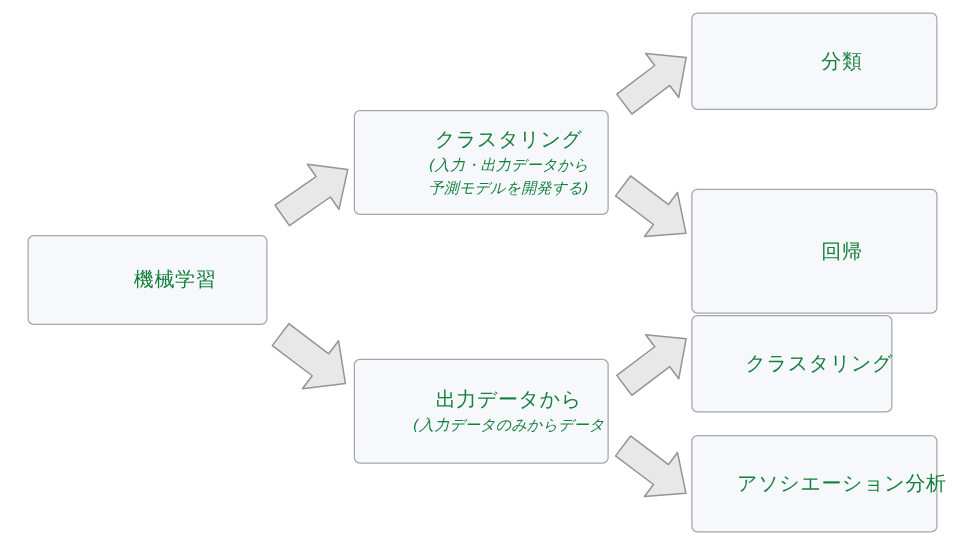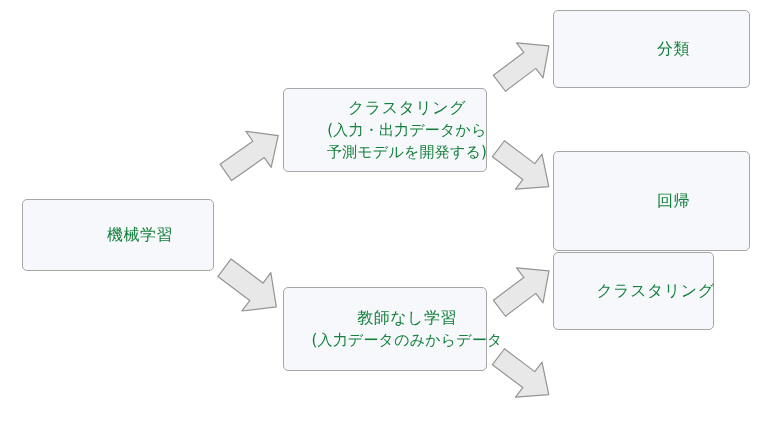--- a/index.html
+++ b/index.html
@@ -31,43 +31,44 @@
     color: #15803d;
     line-height: 1.32;
     padding-left: 44px;
   }
   .node .title {
     font-size: 16px;
     letter-spacing: 0.5px;
     white-space: nowrap;
   }
   .node .sub {
-    font-size: 15px;
+    font-size: 12px;
     letter-spacing: 0.2px;
     margin-top: 2px;
     white-space: nowrap;
+    font-style: italic;
   }
   .node.compound .title {
     margin-bottom: 1px;
   }
   .arrow {
     position: absolute;
     pointer-events: none;
   }
   .arrow svg {
     display: block;
     overflow: visible;
   }
 </style>
 </head>
 <body>
 
 <div id="canvas">
 
-  <div class="node" style="left:22px; top:199px; width:192px; height:72px;">
+  <div class="node" style="left:22px; top:188px; width:192px; height:72px;">
     <div class="title">機械学習</div>
   </div>
 
   <div class="arrow" style="left:212px; top:118px; width:80px; height:72px;">
     <svg width="80" height="72" viewBox="0 0 80 72">
       <g transform="rotate(-35 40 36)">
         <path d="M 8,26 L 48,26 L 48,14 L 72,36 L 48,58 L 48,46 L 8,46 Z" fill="#e8e8e8" stroke="#949494" stroke-width="1.2" stroke-linejoin="round"></path>
       </g>
     </svg>
   </div>
@@ -80,21 +81,21 @@
     </svg>
   </div>
 
   <div class="node compound" style="left:283px; top:88px; width:204px; height:84px;">
     <div class="title">クラスタリング</div>
     <div class="sub">(入力・出力データから</div>
     <div class="sub">予測モデルを開発する)</div>
   </div>
 
   <div class="node compound" style="left:283px; top:287px; width:204px; height:84px;">
-    <div class="title">教師なし学習</div>
+    <div class="title">出力データから</div>
     <div class="sub">(入力データのみからデータ</div>
   </div>
 
   <div class="arrow" style="left:487px; top:28px; width:76px; height:72px;">
     <svg width="76" height="72" viewBox="0 0 76 72">
       <g transform="rotate(-37 38 36)">
         <path d="M 6,26 L 44,26 L 44,14 L 68,36 L 44,58 L 44,46 L 6,46 Z" fill="#e8e8e8" stroke="#949494" stroke-width="1.2" stroke-linejoin="round"></path>
       </g>
     </svg>
   </div>
@@ -128,14 +129,17 @@
   </div>
 
   <div class="node" style="left:553px; top:151px; width:197px; height:100px;">
     <div class="title">回帰</div>
   </div>
 
   <div class="node" style="left:553px; top:252px; width:161px; height:78px;">
     <div class="title">クラスタリング</div>
   </div>
 
+  <div class="node" style="left:553px; top:348px; width:197px; height:78px;">
+    <div class="title">アソシエーション分析</div>
+  </div>
 
 </div>
 
 </body></html>

